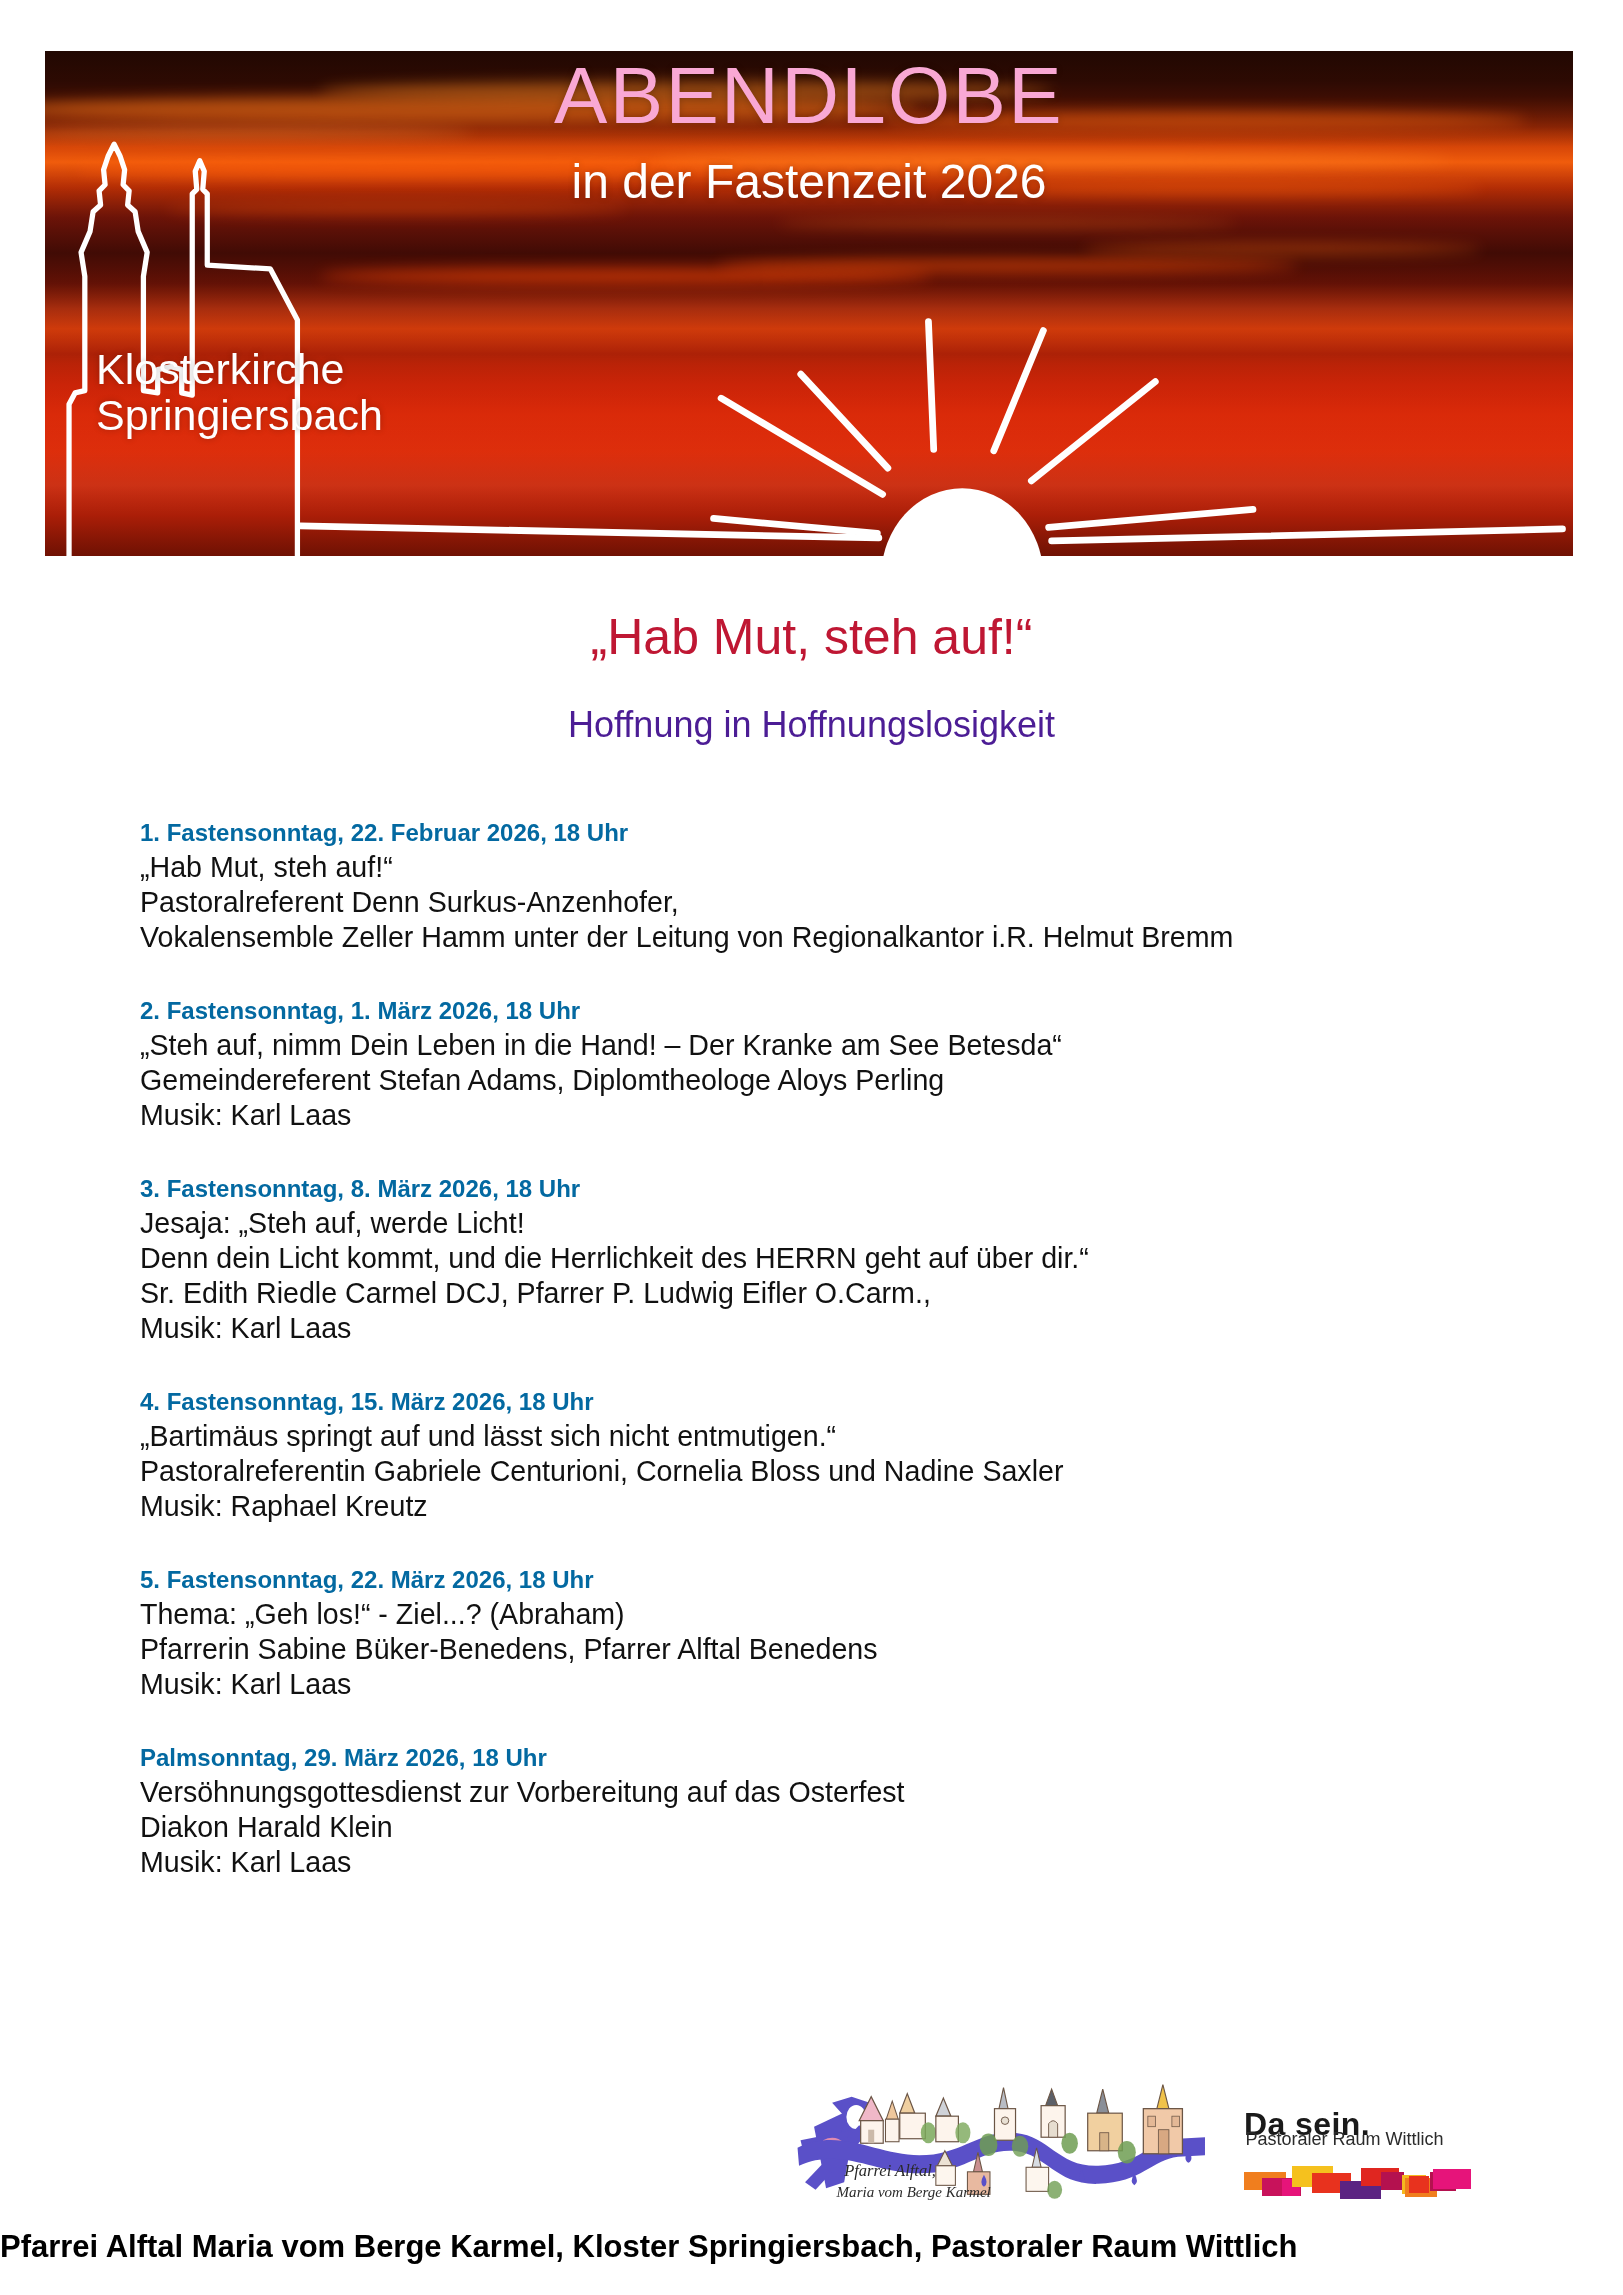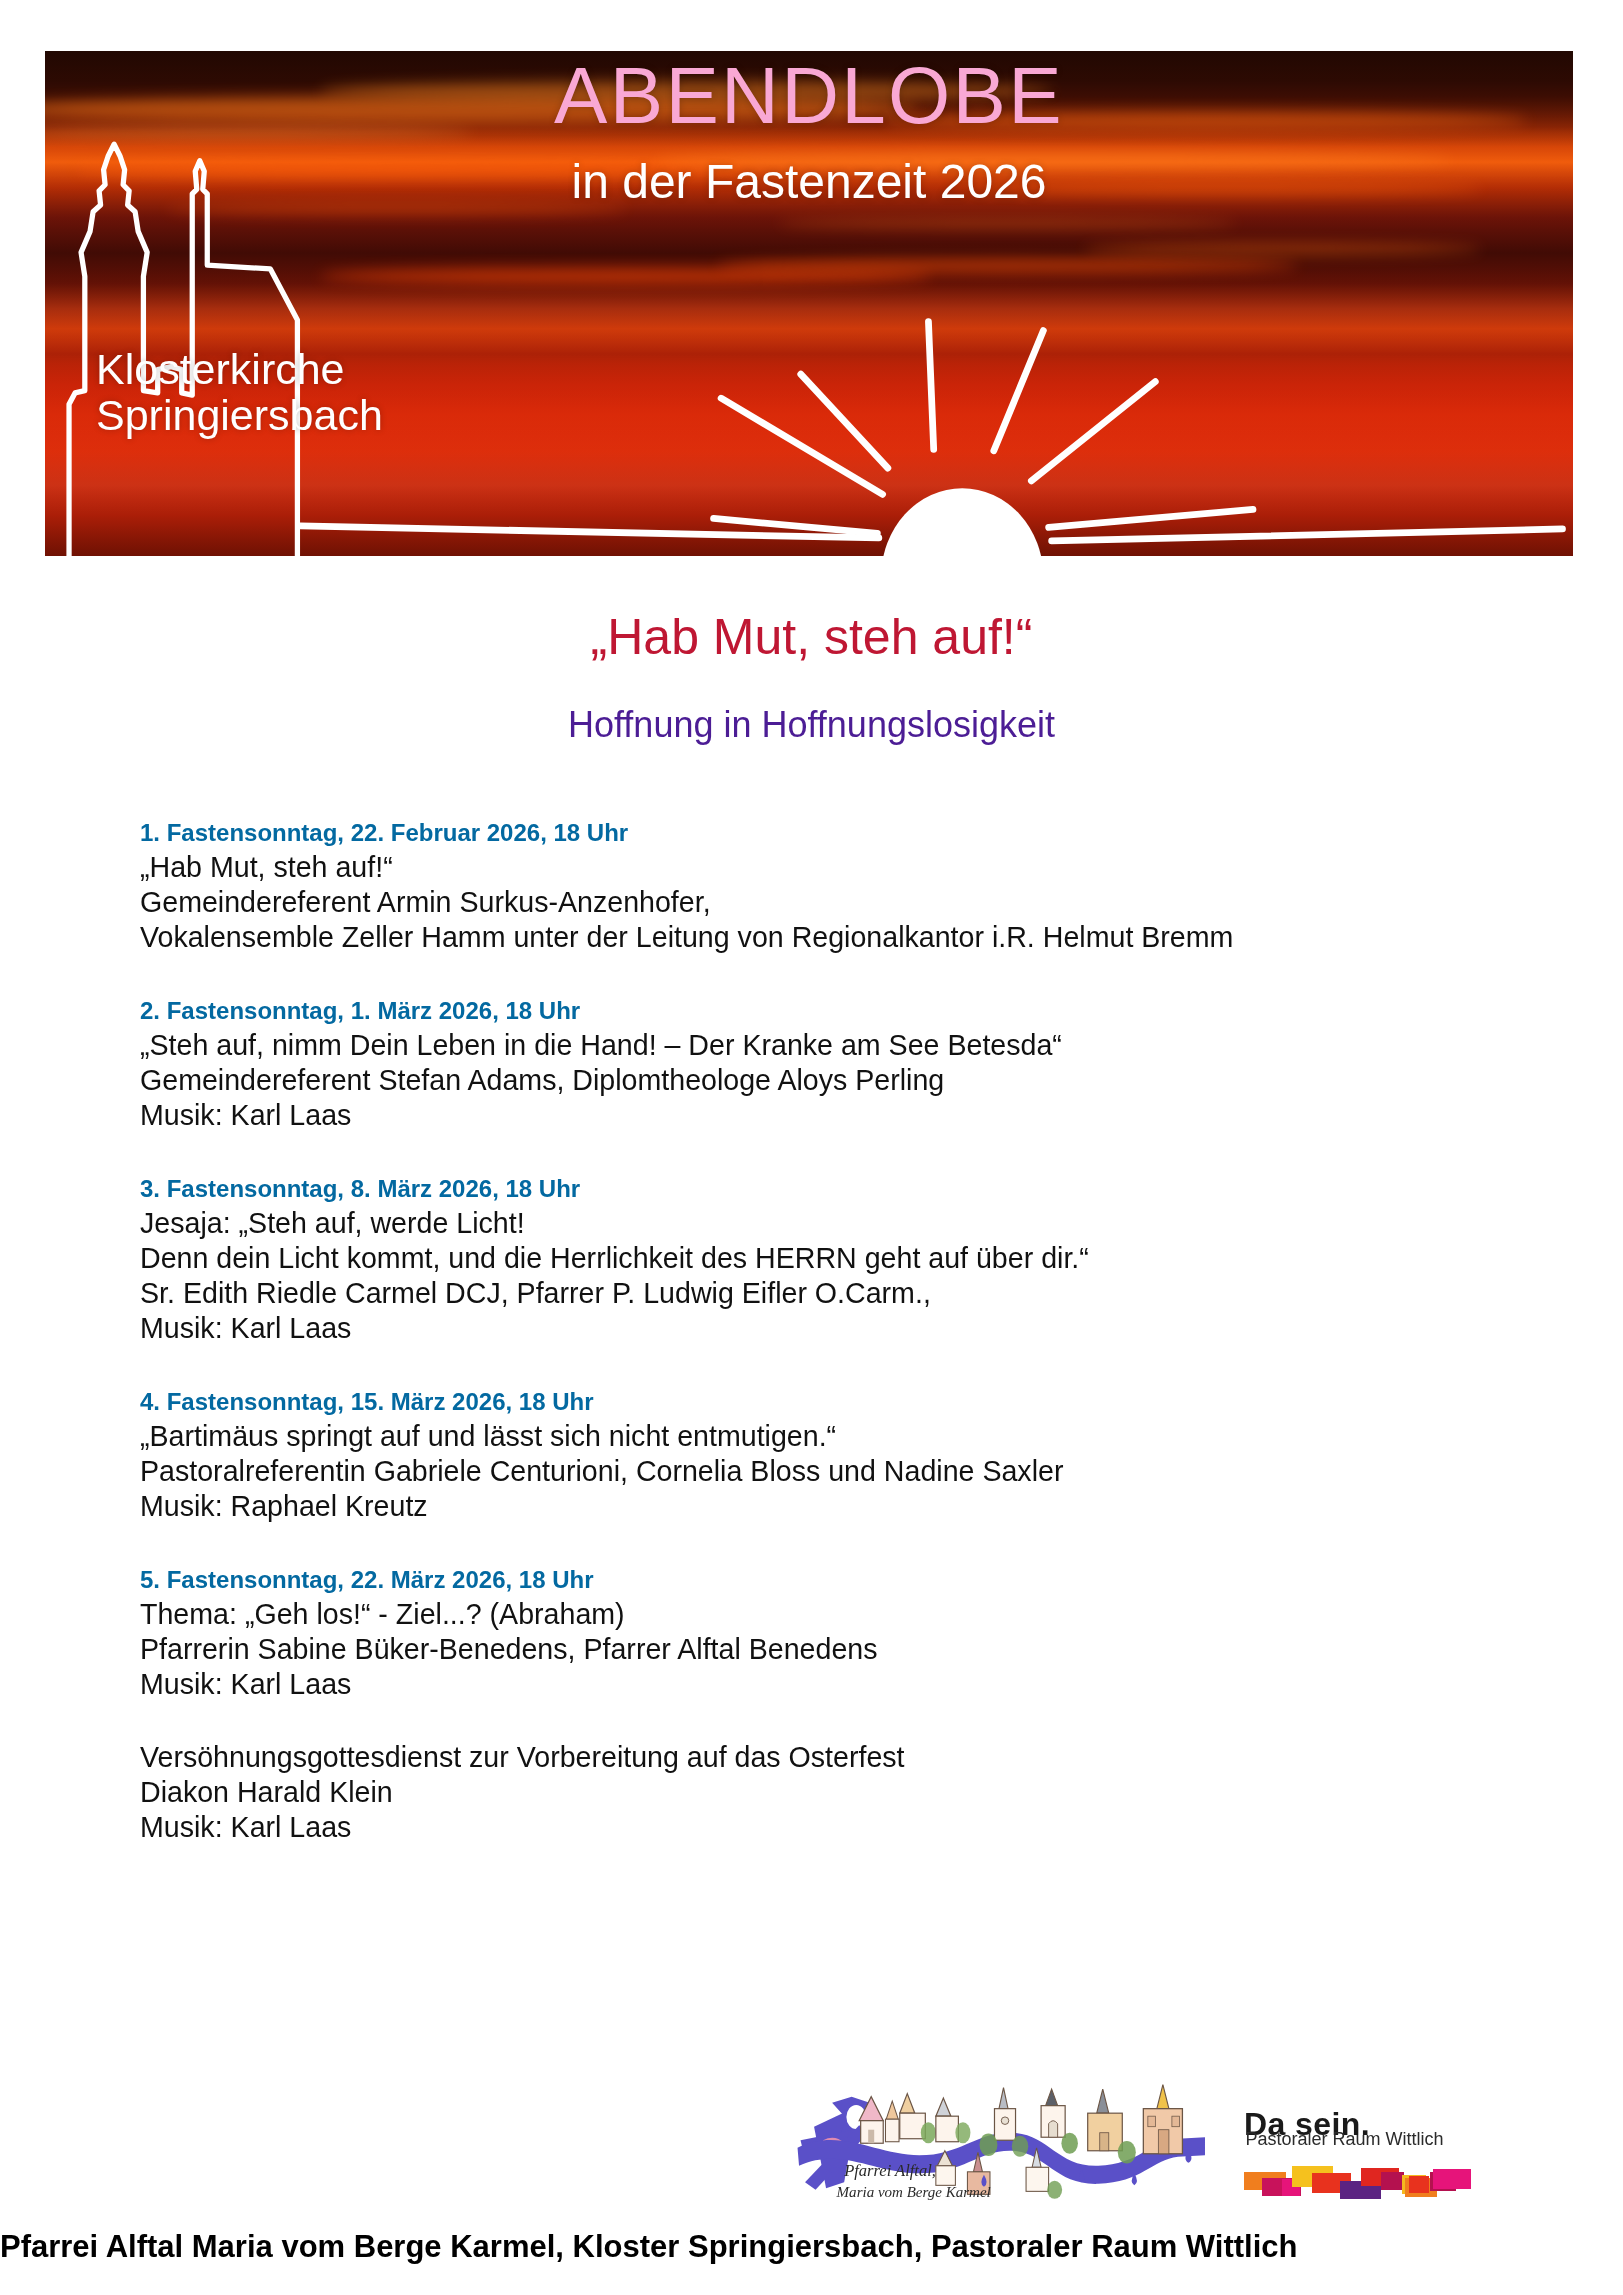--- a/index.html
+++ b/index.html
@@ -273,21 +273,21 @@
 Springiersbach</div>
 </div>
 
 <div class="poster-title">„Hab Mut, steh auf!“</div>
 <div class="poster-subtitle">Hoffnung in Hoffnungslosigkeit</div>
 
 <div class="events" id="events-container">
     <div class="event">
       <div class="event-heading">1. Fastensonntag, 22. Februar 2026, 18 Uhr</div>
       <div class="event-line">„Hab Mut, steh auf!“</div>
-      <div class="event-line">Gemeindereferent Armin Surkus-Anzenhofer,</div>
+      <div class="event-line">Pastoralreferent Denn Surkus-Anzenhofer,</div>
       <div class="event-line">Vokalensemble Zeller Hamm unter der Leitung von Regionalkantor i.R. Helmut Bremm</div>
     </div>
     <div class="event">
       <div class="event-heading">2. Fastensonntag, 1. März 2026, 18 Uhr</div>
       <div class="event-line">„Steh auf, nimm Dein Leben in die Hand! – Der Kranke am See Betesda“</div>
       <div class="event-line">Gemeindereferent Stefan Adams, Diplomtheologe Aloys Perling</div>
       <div class="event-line">Musik: Karl Laas</div>
     </div>
     <div class="event">
       <div class="event-heading">3. Fastensonntag, 8. März 2026, 18 Uhr</div>
@@ -302,20 +302,21 @@
       <div class="event-line">Pastoralreferentin Gabriele Centurioni, Cornelia Bloss und Nadine Saxler</div>
       <div class="event-line">Musik: Raphael Kreutz</div>
     </div>
     <div class="event">
       <div class="event-heading">5. Fastensonntag, 22. März 2026, 18 Uhr</div>
       <div class="event-line">Thema: „Geh los!“ - Ziel...? (Abraham)</div>
       <div class="event-line">Pfarrerin Sabine Büker-Benedens, Pfarrer Alftal Benedens</div>
       <div class="event-line">Musik: Karl Laas</div>
     </div>
     <div class="event">
+      <div class="event-heading">Palmsonntag, 29. März 2026, 18 Uhr</div>
       <div class="event-line">Versöhnungsgottesdienst zur Vorbereitung auf das Osterfest</div>
       <div class="event-line">Diakon Harald Klein</div>
       <div class="event-line">Musik: Karl Laas</div>
     </div>
   </div>
 
 <div class="logo-alftal">
   <svg viewBox="0 0 568 170" width="427" height="128">
 
     <g>

